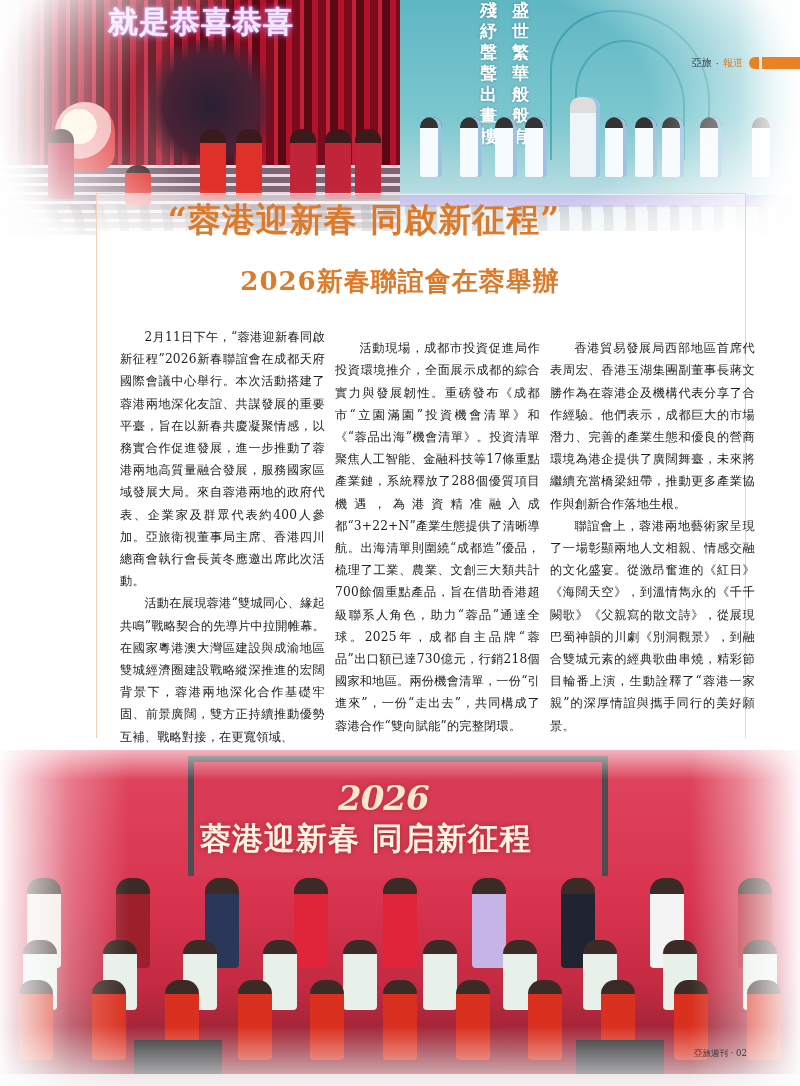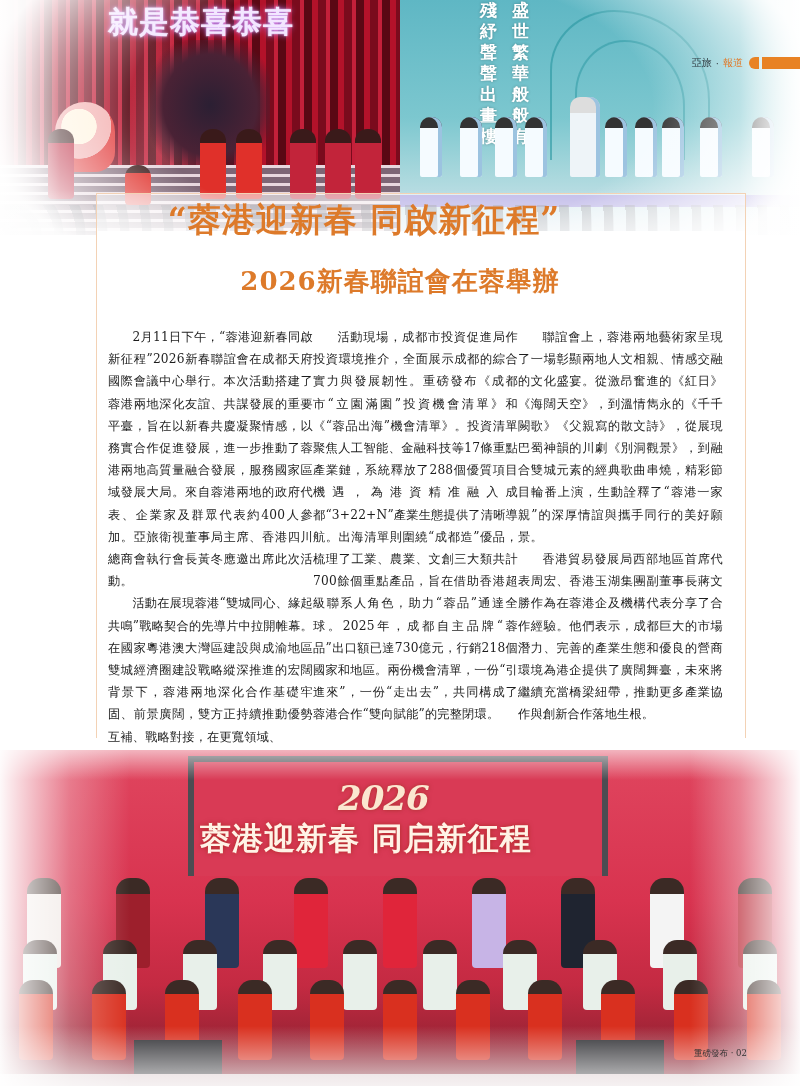--- a/index.html
+++ b/index.html
@@ -105,21 +105,21 @@
   .headline {
     position: absolute; left: 0; top: 198px; width: 728px; text-align: center;
     font-size: 33px; color: #dd7a2a; letter-spacing: 1px; font-family: "DejaVu Serif", serif;
   }
   .subhead {
     position: absolute; left: 0; top: 264px; width: 800px; text-align: center;
     font-size: 26px; color: #dd7a2a; letter-spacing: 1px; font-family: "DejaVu Serif", serif;
   }
 
   .columns {
-    position: absolute; left: 108px; top: 326px; width: 636px; display: flex; gap: 0;
+    position: absolute; left: 120px; top: 326px; width: 636px; display: flex; gap: 10px; align-items: center;
   }
   .col { width: 205px; }
   .col p {
     font-size: 12.2px; line-height: 22.2px; color: #1d1d1d; text-align: justify;
     font-family: "DejaVu Serif", serif; letter-spacing: 0.2px;
   }
   .col p.indent { text-indent: 2em; }
 
   
   .photo-bottom {
@@ -230,22 +230,22 @@
 
 <div class="columns">
   <div class="col">
     <p class="indent">2月11日下午，“蓉港迎新春同啟新征程”2026新春聯誼會在成都天府國際會議中心舉行。本次活動搭建了蓉港兩地深化友誼、共謀發展的重要平臺，旨在以新春共慶凝聚情感，以務實合作促進發展，進一步推動了蓉港兩地高質量融合發展，服務國家區域發展大局。來自蓉港兩地的政府代表、企業家及群眾代表約400人參加。亞旅衛視董事局主席、香港四川總商會執行會長黃冬應邀出席此次活動。</p>
     <p class="indent">活動在展現蓉港“雙城同心、緣起共鳴”戰略契合的先導片中拉開帷幕。在國家粵港澳大灣區建設與成渝地區雙城經濟圈建設戰略縱深推進的宏闊背景下，蓉港兩地深化合作基礎牢固、前景廣闊，雙方正持續推動優勢互補、戰略對接，在更寬領域、</p>
   </div>
   <div class="col">
     <p class="indent">活動現場，成都市投資促進局作投資環境推介，全面展示成都的綜合實力與發展韌性。重磅發布《成都市“立園滿園”投資機會清單》和《“蓉品出海”機會清單》。投資清單聚焦人工智能、金融科技等17條重點產業鏈，系統釋放了288個優質項目機遇，為港資精准融入成都“3+22+N”產業生態提供了清晰導航。出海清單則圍繞“成都造”優品，梳理了工業、農業、文創三大類共計700餘個重點產品，旨在借助香港超級聯系人角色，助力“蓉品”通達全球。2025年，成都自主品牌“蓉品”出口額已達730億元，行銷218個國家和地區。兩份機會清單，一份“引進來”，一份“走出去”，共同構成了蓉港合作“雙向賦能”的完整閉環。</p>
   </div>
   <div class="col">
+    <p class="indent">香港貿易發展局西部地區首席代表周宏、香港玉湖集團副董事長蔣文勝作為在蓉港企及機構代表分享了合作經驗。他們表示，成都巨大的市場潛力、完善的產業生態和優良的營商環境為港企提供了廣闊舞臺，未來將繼續充當橋梁紐帶，推動更多產業協作與創新合作落地生根。</p>
     <p class="indent">聯誼會上，蓉港兩地藝術家呈現了一場彰顯兩地人文相親、情感交融的文化盛宴。從激昂奮進的《紅日》《海闊天空》，到溫情雋永的《千千闕歌》《父親寫的散文詩》，從展現巴蜀神韻的川劇《別洞觀景》，到融合雙城元素的經典歌曲串燒，精彩節目輪番上演，生動詮釋了“蓉港一家親”的深厚情誼與攜手同行的美好願景。</p>
-    <p class="indent">香港貿易發展局西部地區首席代表周宏、香港玉湖集團副董事長蔣文勝作為在蓉港企及機構代表分享了合作經驗。他們表示，成都巨大的市場潛力、完善的產業生態和優良的營商環境為港企提供了廣闊舞臺，未來將繼續充當橋梁紐帶，推動更多產業協作與創新合作落地生根。</p>
   </div>
 </div>
 
 <div class="photo-bottom">
   <div class="bg"></div>
   <div class="screen"></div>
   <div class="year">2026</div>
   <div class="slogan">蓉港迎新春 同启新征程</div>
 
   <div class="crowd-row" style="top:128px;">
@@ -285,16 +285,16 @@
     <div class="person" style="height:80px;background:linear-gradient(180deg,#3b2a25 0 18%,#d9301f 18% 100%);"></div>
   </div>
   <div class="speaker"></div>
   <div class="speaker2"></div>
   <div class="floor"></div>
   <div class="fade"></div>
   <div class="fade-bottom"></div>
 </div>
 
 <div class="folio">
-  <span>重磅發布</span>
+  <span>亞旅週刊</span>
   <span>·</span>
   <span>02</span>
 </div>
 
 </body></html>

